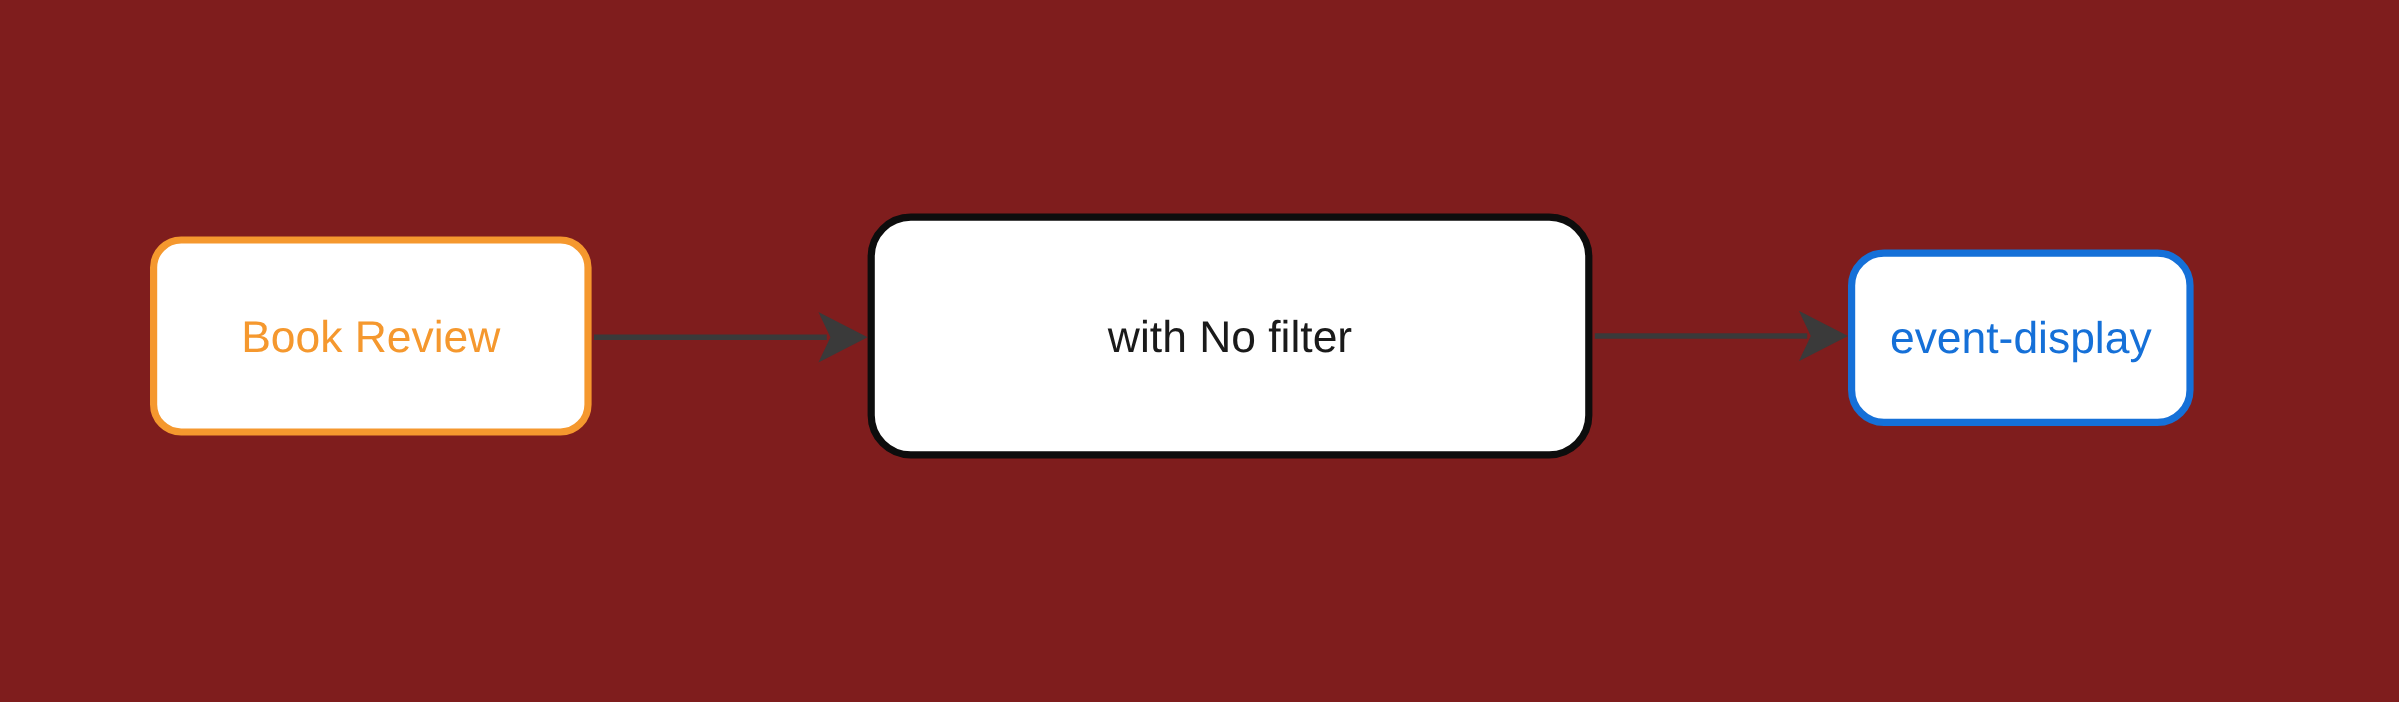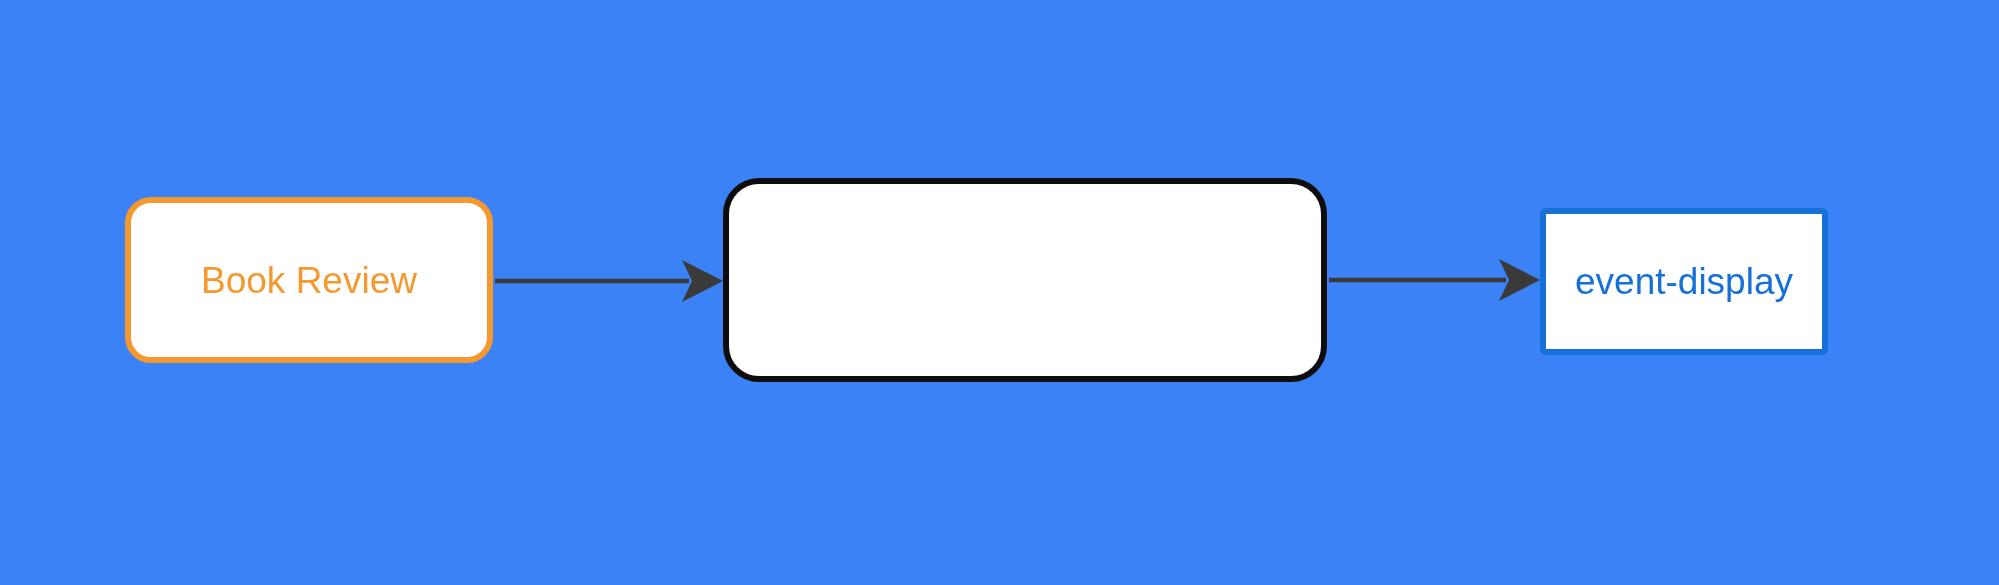--- a/index.html
+++ b/index.html
@@ -5,21 +5,21 @@
   html, body {
     margin: 0;
     padding: 0;
     background: #ffffff;
     font-family: "Liberation Sans", sans-serif;
   }
   .canvas {
     position: relative;
     width: 1999px;
     height: 585px;
-    background: #3b82f6;
+    background: #7f1d1d;
     overflow: hidden;
   }
   .node {
     position: absolute;
     box-sizing: border-box;
     background: #ffffff;
     display: flex;
     align-items: center;
     justify-content: center;
     text-align: center;
@@ -42,21 +42,21 @@
     left: 723px; top: 178px;
     width: 604px; height: 204px;
     border: 6px solid #0d0d0d;
     border-radius: 36px;
     color: #1a1a1a;
   }
   .node-display {
     left: 1540px; top: 208px;
     width: 288px; height: 147px;
     border: 6px solid #1570d8;
-    border-radius: 6px;
+    border-radius: 30px;
     color: #1570d8;
   }
   .edge {
     position: absolute;
     display: block;
   }
   .edge-1 { left: 493px; top: 255px; }
   .edge-2 { left: 1327px; top: 254px; }
 </style>
 </head>
@@ -70,20 +70,21 @@
     </div>
   </div>
 
   <svg class="edge edge-1" width="230" height="52" viewBox="0 0 230 52">
     <line x1="2" y1="26" x2="196" y2="26" stroke="#3a3a3a" stroke-width="4.5"></line>
     <polygon points="230,26 189,5 199,26 189,47" fill="#3a3a3a"></polygon>
   </svg>
 
   <div class="node node-trigger">
     <div class="label">
+      <span>with No filter</span>
     </div>
   </div>
 
   <svg class="edge edge-2" width="213" height="52" viewBox="0 0 213 52">
     <line x1="2" y1="26" x2="179" y2="26" stroke="#3a3a3a" stroke-width="4.5"></line>
     <polygon points="213,26 172,5 182,26 172,47" fill="#3a3a3a"></polygon>
   </svg>
 
   <div class="node node-display">
     <div class="label">

